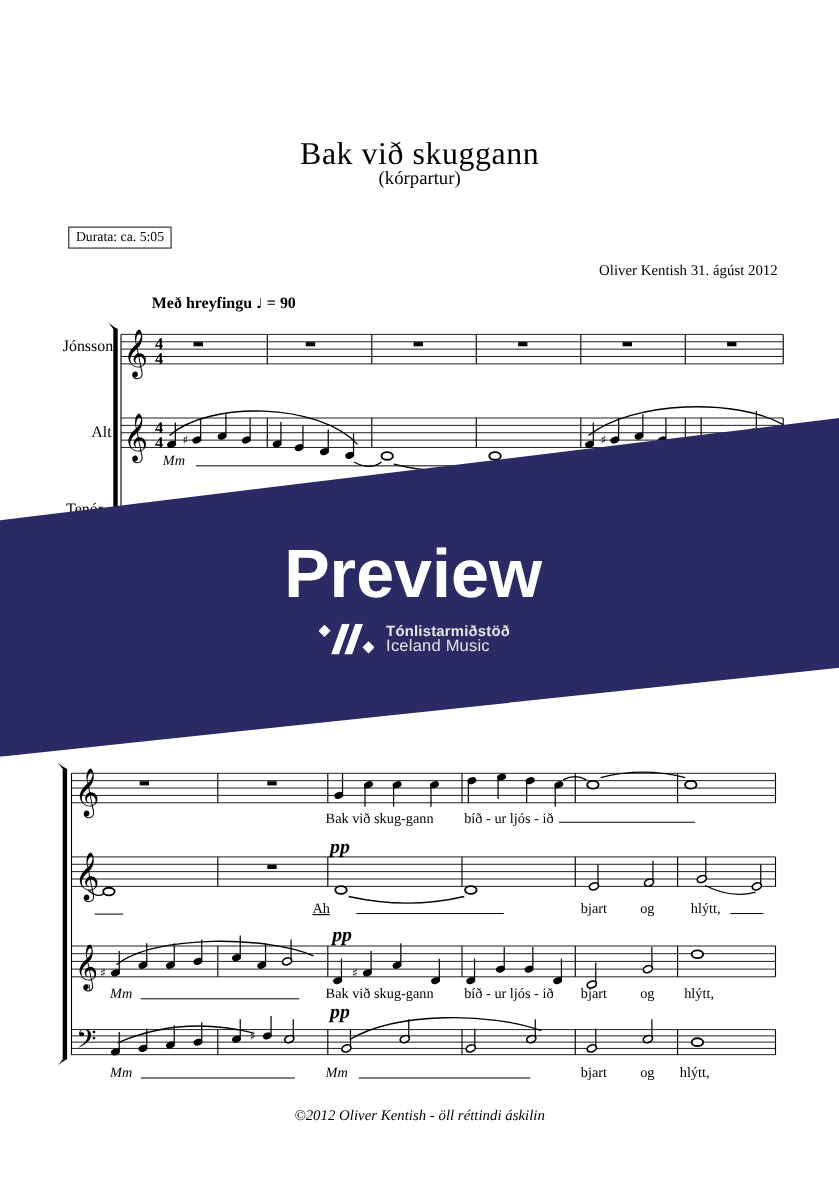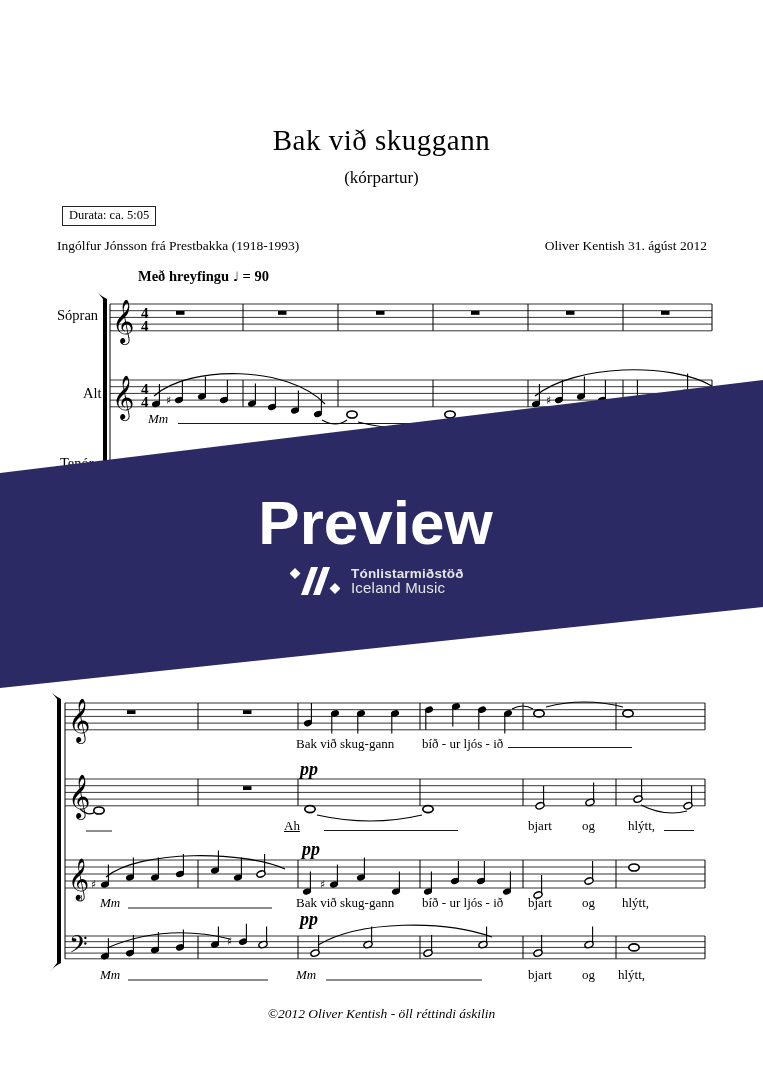--- a/index.html
+++ b/index.html
@@ -1,20 +1,20 @@
 <!DOCTYPE html>
 <html><head>
 <meta charset="utf-8">
 <style>
   html,body{margin:0;padding:0;background:#e8e8e8;}
   .page{position:relative;width:763px;height:1080px;background:#ffffff;overflow:hidden;
         font-family:"Liberation Serif", serif;color:#000;}
   .abs{position:absolute;}
   .title{width:100%;text-align:center;top:124px;font-size:29px;letter-spacing:.5px;}
-  .subtitle{width:100%;text-align:center;top:168px;font-size:17px;}
+  .subtitle{width:100%;text-align:center;top:152px;font-size:17px;}
   .durata{left:62px;top:206px;font-size:12.5px;border:1px solid #222;padding:1px 6px 2px 6px;background:#fff;}
   .credit{top:238px;font-size:13.5px;}
   .credit.left{left:57px;}
   .credit.right{right:56px;}
   .tempo{left:138px;top:268px;font-size:14.5px;font-weight:bold;}
   .tempo .notesym{font-family:"DejaVu Sans", sans-serif;font-size:13px;font-weight:normal;}
   .voice-label{font-size:14.5px;}
   .lyric{font-size:13px;white-space:nowrap;}
   .lyric.it{font-style:italic;}
   .dyn{font-size:18px;font-weight:bold;font-style:italic;white-space:nowrap;}
@@ -42,29 +42,28 @@
   .oct{font-family:"Liberation Serif", serif;font-size:9px;fill:#000;}
 </style>
 </head>
 <body>
 
 <div class="page">
 
   <div class="abs title txt">Bak við skuggann</div>
   <div class="abs subtitle txt">(kórpartur)</div>
   <div class="abs durata txt">Durata: ca. 5:05</div>
-  <div class="abs credit left txt">Ingólfur Jónsson frá Prestbakka (1918-1993)</div>
   <div class="abs credit right txt">Oliver Kentish 31. ágúst 2012</div>
   <div class="abs tempo txt">
     <span>Með hreyfingu</span>
     <span class="notesym">♩</span>
     <span>= 90</span>
   </div>
 
-  <div class="abs voice-label txt" style="left:57px;top:307px;">Sópran</div>
+  <div class="abs voice-label txt" style="left:57px;top:307px;">Jónsson</div>
   <div class="abs voice-label txt" style="left:83px;top:385px;">Alt</div>
   <div class="abs voice-label txt" style="left:60px;top:455px;">Tenór</div>
 
   <svg class="abs music" width="763" height="1080" viewBox="0 0 763 1080">
 
     <rect x="103" y="299" width="4" height="193" fill="#000"></rect>
     <path d="M107,299 Q99,295 96,290 L103,299 Z" fill="#000"></path>
     <line class="bar" x1="110" y1="304" x2="110" y2="490"></line>
 
     <g>

